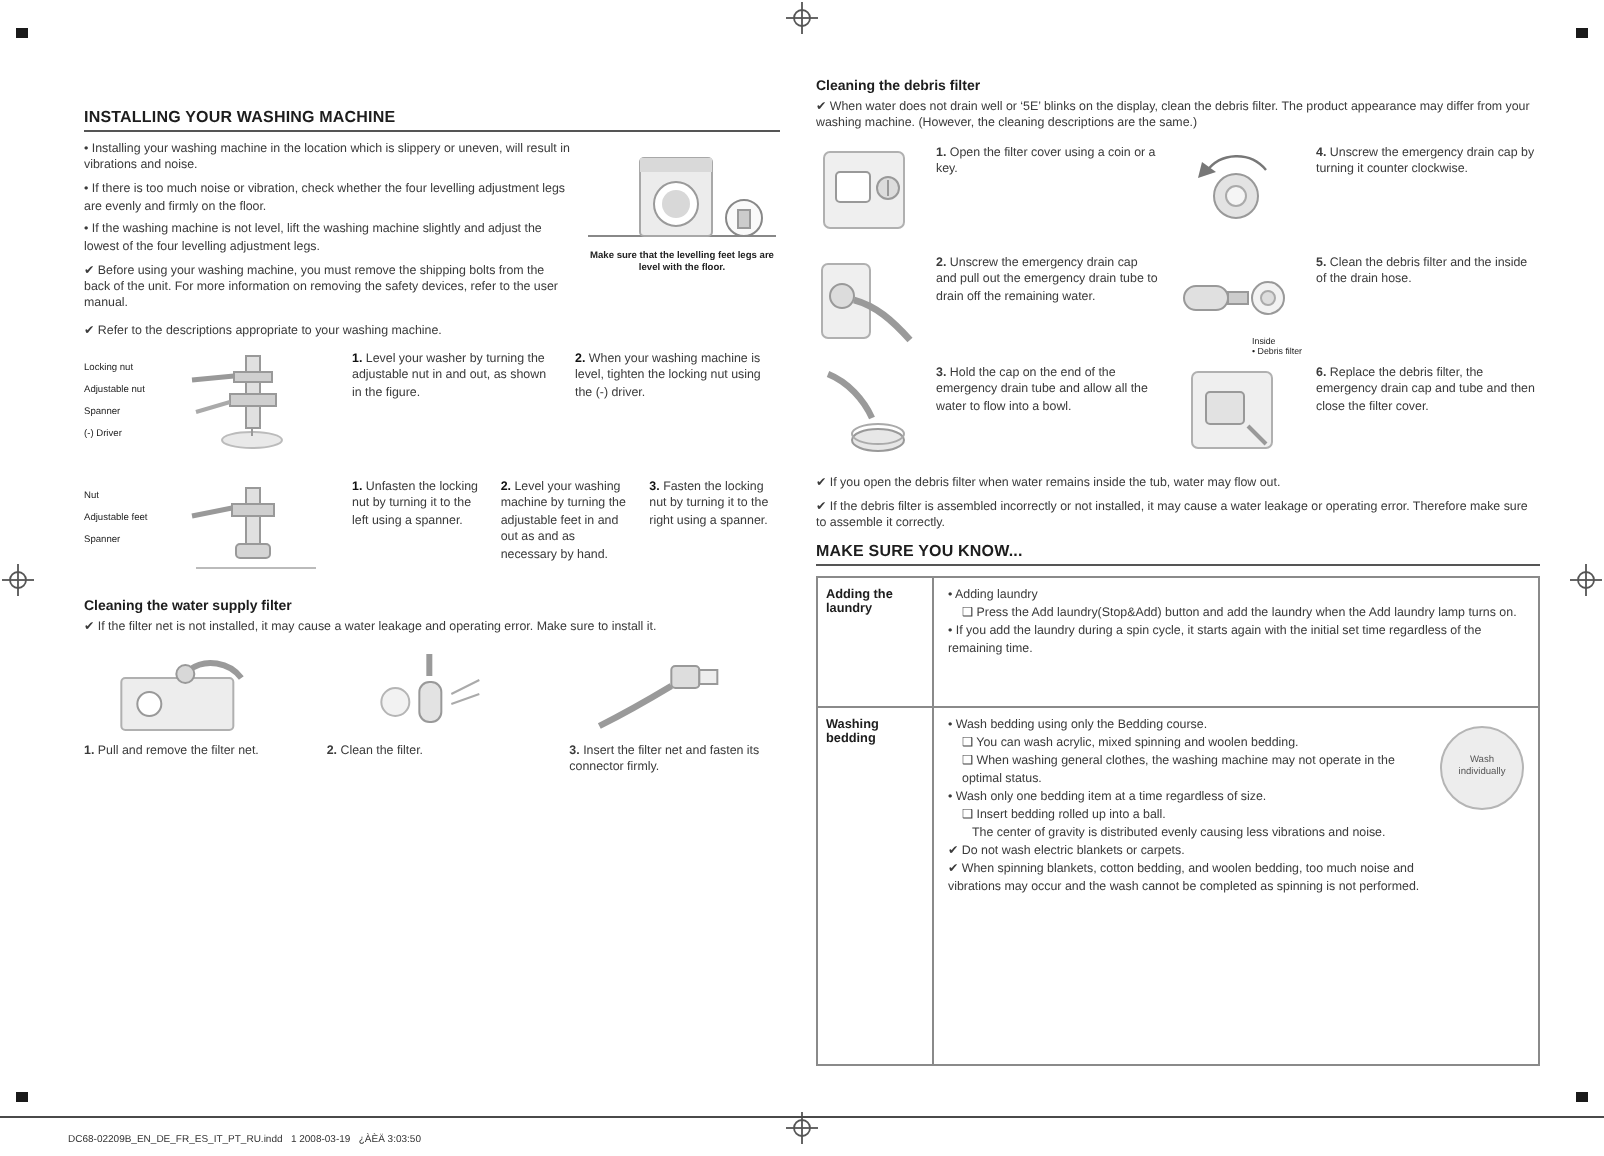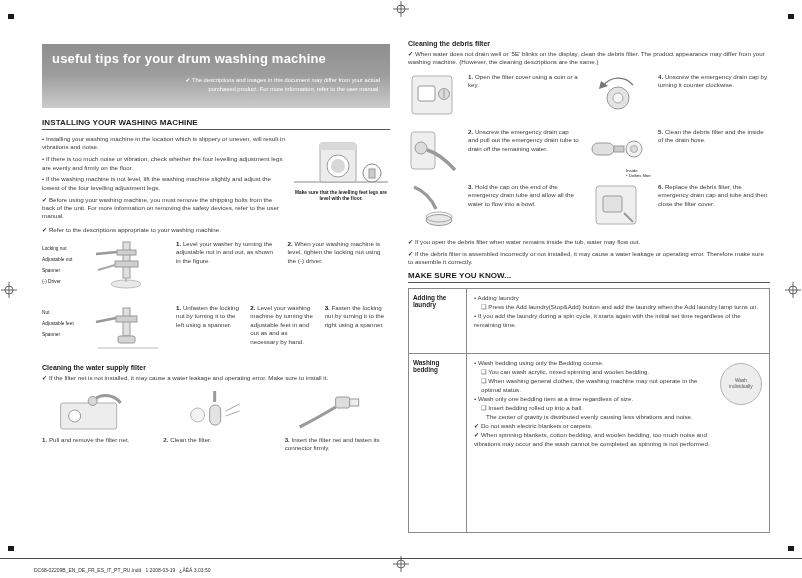--- a/index.html
+++ b/index.html
@@ -105,27 +105,20 @@
     <line x1="8" y1="1" x2="8" y2="17" stroke="#555" stroke-width="0.9"></line>
     <line x1="0" y1="9" x2="16" y2="9" stroke="#555" stroke-width="0.9"></line>
   </svg>
   <div class="corner" style="left:8px;top:14px"></div>
   <div class="corner" style="left:788px;top:14px"></div>
   <div class="corner" style="left:8px;top:546px"></div>
   <div class="corner" style="left:788px;top:546px"></div>
 
   <div class="col-left">
 
-    <div class="banner">
-      <div class="banner-title">useful tips for your drum washing machine</div>
-      <div class="banner-note">
-        <div>✔ The descriptions and images in this document may differ from your actual</div>
-        <div>purchased product. For more information, refer to the user manual.</div>
-      </div>
-    </div>
 
     <div class="sec-head">INSTALLING YOUR WASHING MACHINE</div>
     <div class="install-row">
       <div class="install-bullets bullets">
         <p>• Installing your washing machine in the location which is slippery or uneven, will result in vibrations and noise.</p>
         <p>• If there is too much noise or vibration, check whether the four levelling adjustment legs are evenly and firmly on the floor.</p>
         <p>• If the washing machine is not level, lift the washing machine slightly and adjust the lowest of the four levelling adjustment legs.</p>
         <p>✔ Before using your washing machine, you must remove the shipping bolts from the back of the unit. For more information on removing the safety devices, refer to the user manual.</p>
       </div>
       <div class="install-fig">

